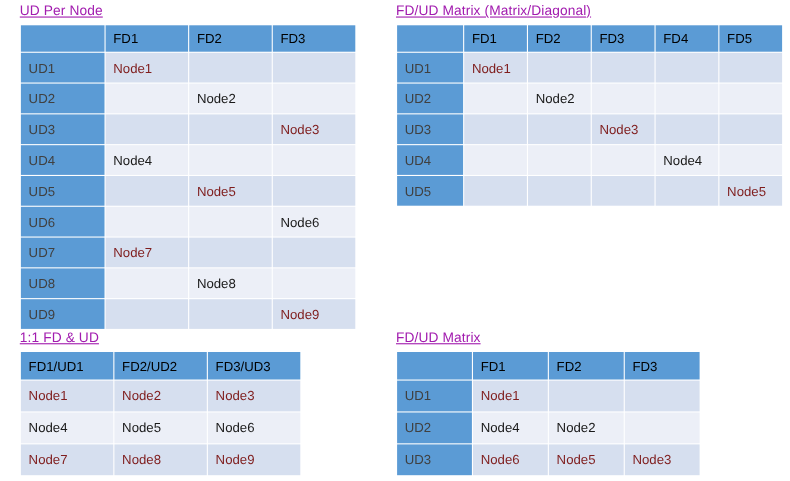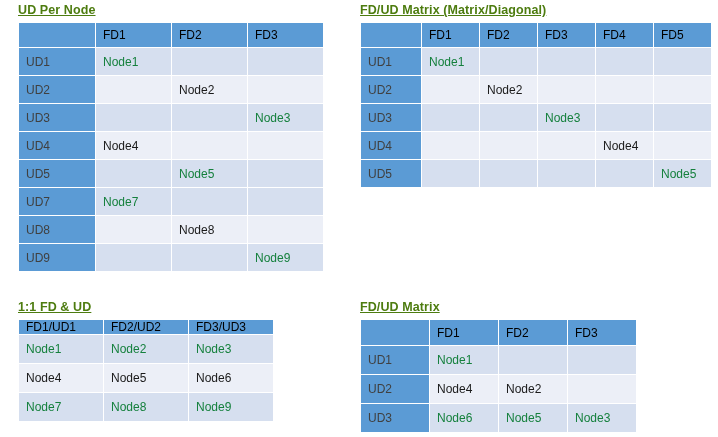--- a/index.html
+++ b/index.html
@@ -15,22 +15,22 @@
     -webkit-font-smoothing: antialiased;
     overflow: hidden;
   }
 
   .panel {
     position: absolute;
   }
 
   .panel-title {
     font-size: 12.5px;
-    font-weight: bold;
-    color: #4d7c0f;
+    font-weight: normal;
+    color: #a21caf;
     text-decoration: underline;
     letter-spacing: 0.1px;
     white-space: nowrap;
     margin-bottom: 4px;
     line-height: 15px;
   }
 
   table.grid {
     border-collapse: separate;
     border-spacing: 1px;
@@ -57,21 +57,21 @@
   .hdr-blank {
     background: #5b9bd5;
   }
   .rowlabel {
     background: #5b9bd5;
     color: #404040;
     font-weight: bold;
   }
 
   
-  .band-a { background: #d6dfef; color: #15803d; }
+  .band-a { background: #d6dfef; color: #7f1d1d; }
   .band-b { background: #eceff7; color: #1a1a1a; }
 
   
   #panel-ud-per-node { left: 18px; top: 3px; }
   #panel-ud-per-node table.grid { width: 302px; }
   #panel-ud-per-node td { height: 27px; }
   #panel-ud-per-node tr.head td { height: 24px; }
   #panel-ud-per-node col.c-label { width: 76px; }
   #panel-ud-per-node col.c-data  { width: 75px; }
 
@@ -80,21 +80,21 @@
   #panel-sparse table.grid { width: 345px; }
   #panel-sparse td { height: 27px; }
   #panel-sparse tr.head td { height: 24px; }
   #panel-sparse col.c-label { width: 60px; }
   #panel-sparse col.c-data  { width: 57px; }
 
   
   #panel-one-to-one { left: 18px; top: 300px; }
   #panel-one-to-one table.grid { width: 252px; }
   #panel-one-to-one td { height: 28px; }
-  #panel-one-to-one tr.head td { height: 14px; }
+  #panel-one-to-one tr.head td { height: 25px; }
   #panel-one-to-one col.c-data { width: 84px; }
 
   
   #panel-matrix { left: 360px; top: 300px; }
   #panel-matrix table.grid { width: 272px; }
   #panel-matrix td { height: 28px; }
   #panel-matrix tr.head td { height: 25px; }
   #panel-matrix col.c-label { width: 68px; }
   #panel-matrix col.c-data  { width: 68px; }
 </style>
@@ -142,20 +142,26 @@
         <td class="band-b"></td>
         <td class="band-b"></td>
       </tr>
       <tr>
         <td class="rowlabel">UD5</td>
         <td class="band-a"></td>
         <td class="band-a">Node5</td>
         <td class="band-a"></td>
       </tr>
       <tr>
+        <td class="rowlabel">UD6</td>
+        <td class="band-b"></td>
+        <td class="band-b"></td>
+        <td class="band-b">Node6</td>
+      </tr>
+      <tr>
         <td class="rowlabel">UD7</td>
         <td class="band-a">Node7</td>
         <td class="band-a"></td>
         <td class="band-a"></td>
       </tr>
       <tr>
         <td class="rowlabel">UD8</td>
         <td class="band-b"></td>
         <td class="band-b">Node8</td>
         <td class="band-b"></td>

